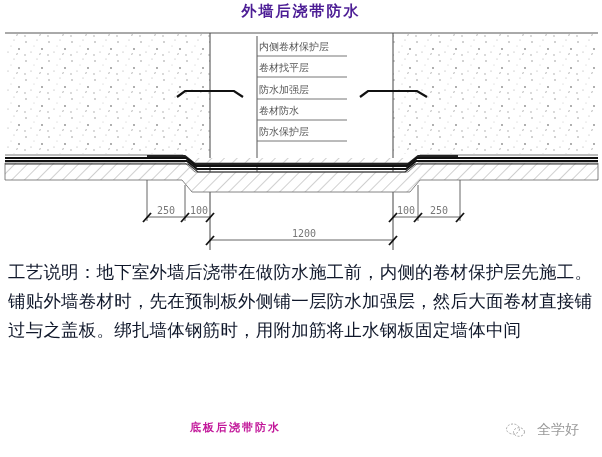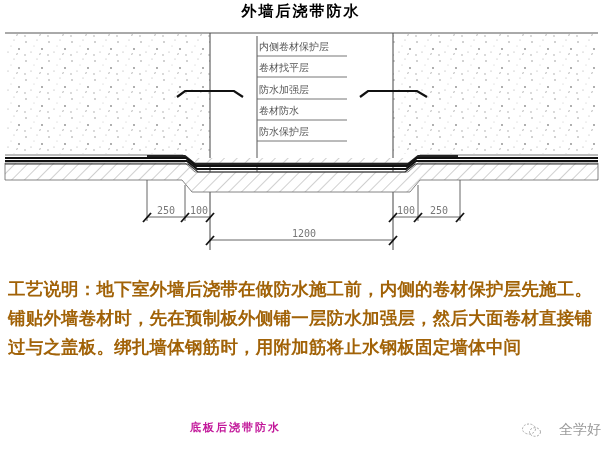--- a/index.html
+++ b/index.html
@@ -1,31 +1,31 @@
 <!DOCTYPE html>
 <html><head>
 <meta charset="utf-8">
 <style>
   html, body { margin: 0; padding: 0; background: #ffffff; }
   body { width: 602px; height: 457px; position: relative; overflow: hidden;
          font-family: "DejaVu Sans", sans-serif; }
   .title-top { position: absolute; left: 0; width: 602px; top: 2px; text-align: center;
-               color: #000000; font-family: "DejaVu Serif", serif; font-weight: bold;
+               color: #4c1d95; font-family: "DejaVu Serif", serif; font-weight: bold;
                font-size: 15px; letter-spacing: 2px; }
   .title-bottom { position: absolute; left: 190px; top: 420px;
                   color: #c2189a; font-family: "DejaVu Serif", serif; font-weight: bold;
                   font-size: 11px; letter-spacing: 2px; }
   svg.diagram { position: absolute; left: 0; top: 0; }
   .layer-label { font-family: "DejaVu Sans", sans-serif; font-size: 10px; fill: #555555; }
   .dim-label { font-family: "DejaVu Sans Mono", monospace; font-size: 10px; fill: #777777; }
-  .desc { position: absolute; left: 8px; top: 275px; width: 590px;
-          color: #a16207; font-family: "DejaVu Serif", serif; font-weight: bold;
+  .desc { position: absolute; left: 8px; top: 258px; width: 590px;
+          color: #0f172a; font-family: "DejaVu Serif", serif; font-weight: normal;
           font-size: 17.5px; line-height: 29px; letter-spacing: 0.2px; }
-  .watermark { position: absolute; left: 521px; top: 421px; display: flex; align-items: center;
-               gap: 16px; color: #9a9a9a; font-size: 14px; justify-content: space-between; }
+  .watermark { position: absolute; left: 505px; top: 421px; display: flex; align-items: center;
+               gap: 10px; color: #9a9a9a; font-size: 14px; justify-content: space-between; }
   .wm-icon { width: 22px; height: 16px; }
 </style>
 </head>
 <body>
 
 <div class="title-top">外墙后浇带防水</div>
 
 <svg class="diagram" width="602" height="260" viewBox="0 0 602 260" xmlns="http://www.w3.org/2000/svg">
   <defs>
     <pattern id="speckle" width="23" height="19" patternUnits="userSpaceOnUse">

